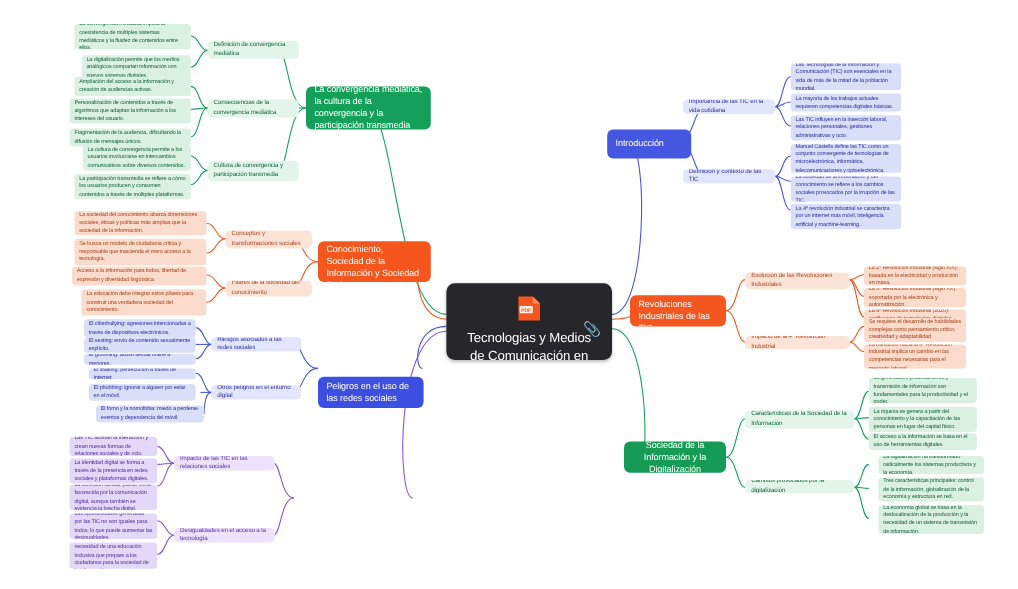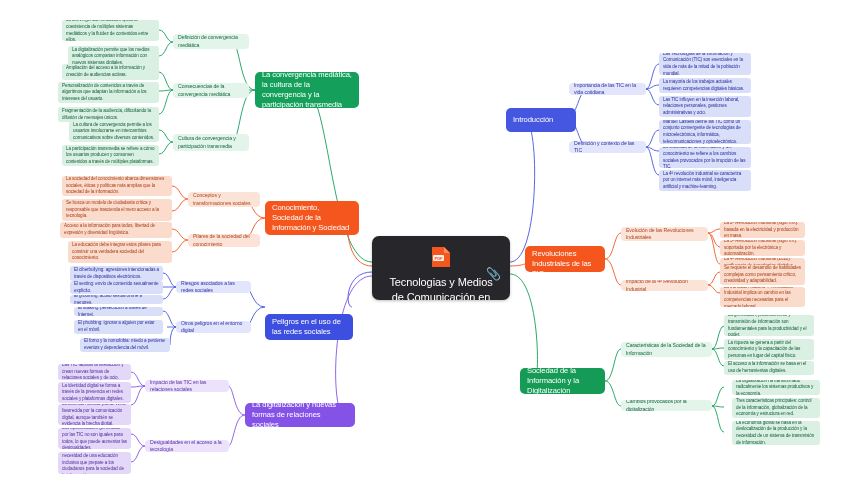--- a/index.html
+++ b/index.html
@@ -309,23 +309,20 @@
   <div class="node lvl3 l-blue" style="left:74px; top:307px; width:89px; height:9px;">
     <span>El stalking: persecución a través de Internet.</span>
   </div>
   <div class="node lvl3 l-blue" style="left:74px; top:320px; width:89px; height:14px;">
     <span>El phubbing: ignorar a alguien por estar en el móvil.</span>
   </div>
   <div class="node lvl3 l-blue" style="left:80px; top:338px; width:90px; height:14px;">
     <span>El fomo y la nomofobia: miedo a perderse eventos y dependencia del móvil.</span>
   </div>
 
-  <div class="node lvl1 c-purple" style="left:245px; top:403px; width:110px; height:24px;">
-    <span>La digitalización y nuevas formas de relaciones sociales</span>
-  </div>
 
   <div class="node lvl2 m-purple" style="left:145px; top:380px; width:84px; height:12px;">
     <span>Impacto de las TIC en las relaciones sociales</span>
   </div>
   <div class="node lvl2 m-purple" style="left:145px; top:440px; width:84px; height:12px;">
     <span>Desigualdades en el acceso a la tecnología</span>
   </div>
 
   <div class="node lvl3 l-purple" style="left:58px; top:364px; width:73px; height:16px;">
     <span>Las TIC facilitan la interacción y crean nuevas formas de relaciones sociales y de ocio.</span>
@@ -394,21 +391,21 @@
   <div class="node lvl3 l-orange" style="left:720px; top:258px; width:85px; height:16px;">
     <span>La 4ª Revolución Industrial (2020): confluencia de tecnologías digitales, físicas y biológicas.</span>
   </div>
   <div class="node lvl3 l-orange" style="left:720px; top:265px; width:85px; height:20px;">
     <span>Se requiere el desarrollo de habilidades complejas como pensamiento crítico, creatividad y adaptabilidad.</span>
   </div>
   <div class="node lvl3 l-orange" style="left:720px; top:287px; width:85px; height:20px;">
     <span>La transición hacia la 4ª Revolución Industrial implica un cambio en las competencias necesarias para el mercado laboral.</span>
   </div>
 
-  <div class="node lvl1 c-green2" style="left:520px; top:368px; width:85px; height:26px;">
+  <div class="node lvl1 c-green2" style="left:520px; top:368px; width:85px; height:26px;text-align:center;">
     <span>Sociedad de la Información y la Digitalización</span>
   </div>
 
   <div class="node lvl2 m-green" style="left:621px; top:342px; width:91px; height:15px;">
     <span>Características de la Sociedad de la Información</span>
   </div>
   <div class="node lvl2 m-green" style="left:621px; top:400px; width:91px; height:11px;">
     <span>Cambios provocados por la digitalización</span>
   </div>
 

